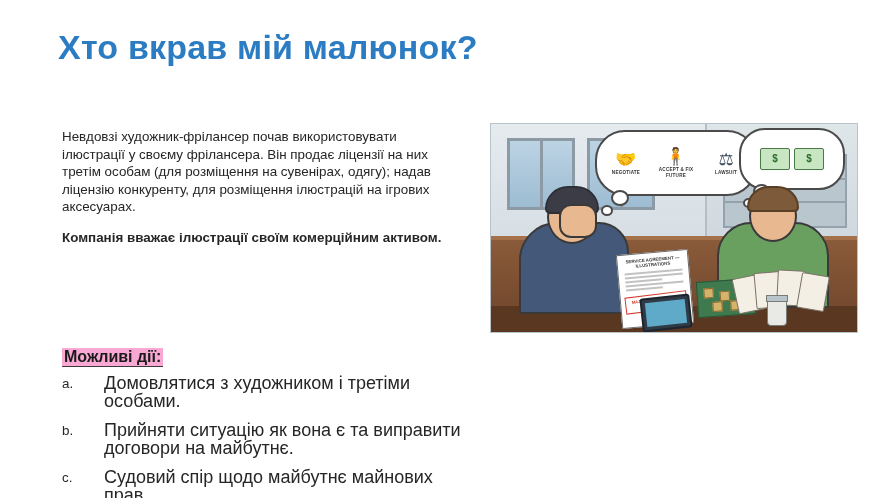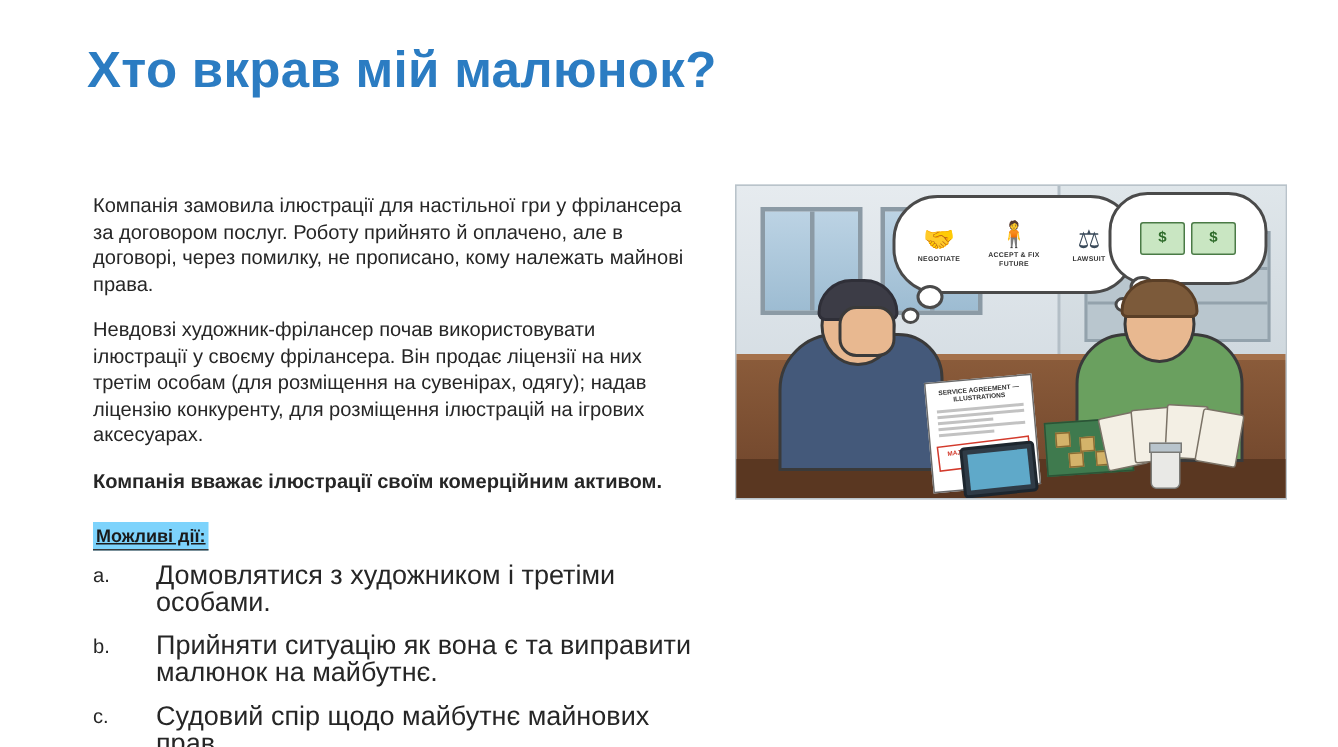--- a/index.html
+++ b/index.html
@@ -46,28 +46,27 @@
     margin-bottom: 0;
     font-weight: bold;
   }
   .actions-heading-wrap {
     position: absolute;
     left: 62px;
     top: 348px;
   }
   .actions-heading {
     display: inline-block;
-    font-size: 12px;
+    font-size: 16px;
     font-weight: 700;
     color: #1a1a1a;
-    background: #7dd3fc;
+    background: #f9a8d4;
     padding: 1px 2px 1px 2px;
     border-bottom: 1px solid #3a3a3a;
     line-height: 16px;
-    text-decoration: underline;
   }
   .options {
     position: absolute;
     left: 62px;
     top: 375px;
     width: 420px;
   }
   .option-row {
     display: flex;
     align-items: flex-start;
@@ -353,37 +352,36 @@
   }
 </style>
 </head>
 <body>
 
 <div class="slide">
 
   <div class="slide-title">Хто вкрав мій малюнок?</div>
 
   <div class="body-col">
-    <p class="para">Компанія замовила ілюстрації для настільної гри у фрілансера за договором послуг. Роботу прийнято й оплачено, але в договорі, через помилку, не прописано, кому належать майнові права.</p>
     <p class="para">Невдовзі художник-фрілансер почав використовувати ілюстрації у своєму фрілансера. Він продає ліцензії на них третім особам (для розміщення на сувенірах, одягу); надав ліцензію конкуренту, для розміщення ілюстрацій на ігрових аксесуарах.</p>
     <p class="para">Компанія вважає ілюстрації своїм комерційним активом.</p>
   </div>
 
   <div class="actions-heading-wrap">
     <span class="actions-heading">Можливі дії:</span>
   </div>
 
   <div class="options">
     <div class="option-row">
       <span class="option-marker">a.</span>
       <span class="option-text">Домовлятися з художником і третіми особами.</span>
     </div>
     <div class="option-row">
       <span class="option-marker">b.</span>
-      <span class="option-text">Прийняти ситуацію як вона є та виправити малюнок на майбутнє.</span>
+      <span class="option-text">Прийняти ситуацію як вона є та виправити договори на майбутнє.</span>
     </div>
     <div class="option-row">
       <span class="option-marker">c.</span>
       <span class="option-text">Судовий спір щодо майбутнє майнових прав.</span>
     </div>
   </div>
 
   <div class="illustration">
     <div class="room-wall">
       <div class="window w1">

